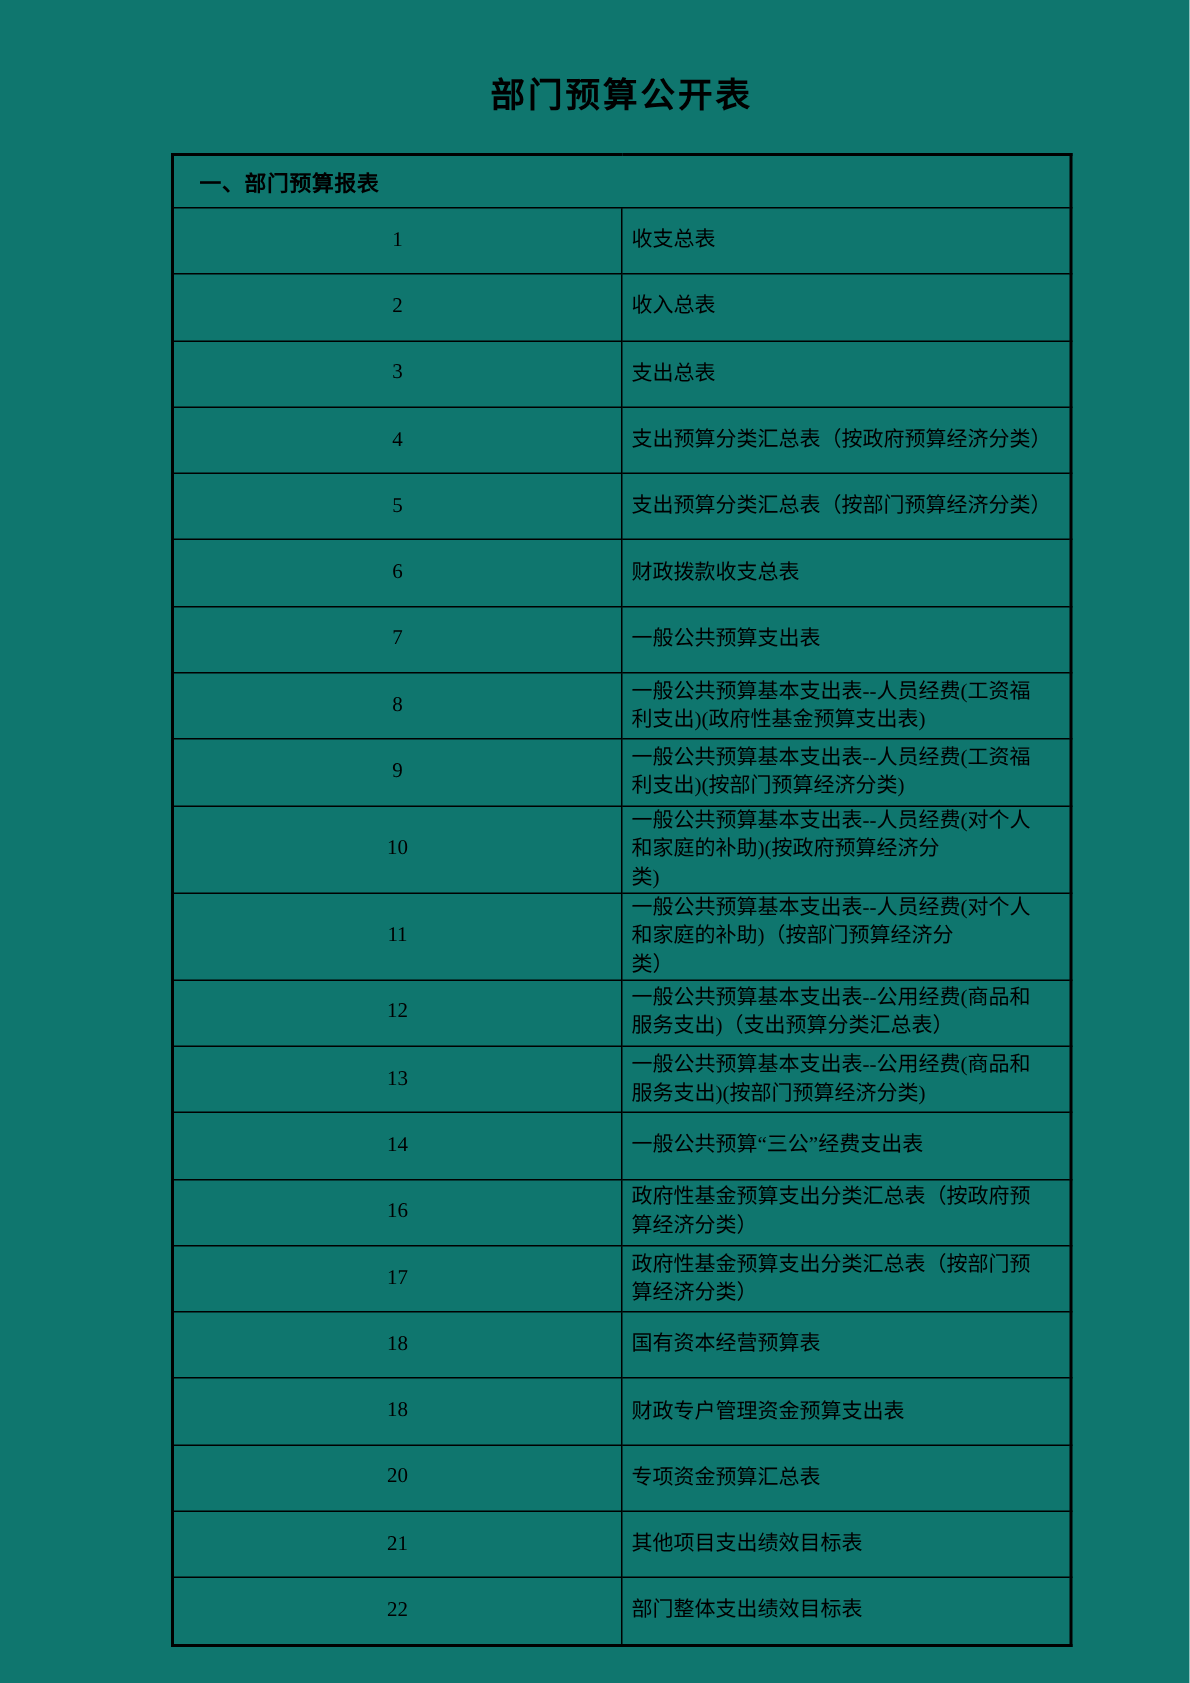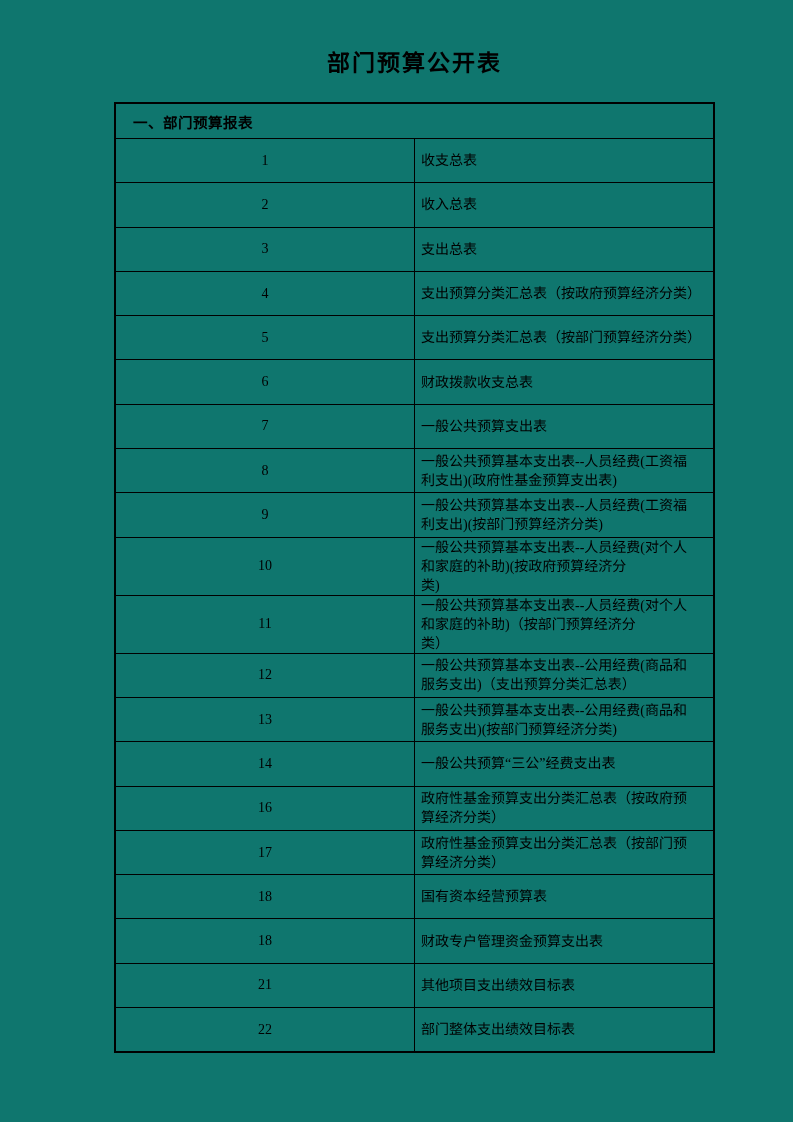--- a/index.html
+++ b/index.html
@@ -149,20 +149,24 @@
         </tr>
         <tr>
           <td class="num">18</td>
           <td class="name">国有资本经营预算表</td>
         </tr>
         <tr>
           <td class="num">18</td>
           <td class="name">财政专户管理资金预算支出表</td>
         </tr>
         <tr>
+          <td class="num">20</td>
+          <td class="name">专项资金预算汇总表</td>
+        </tr>
+        <tr>
           <td class="num">21</td>
           <td class="name">其他项目支出绩效目标表</td>
         </tr>
         <tr>
           <td class="num">22</td>
           <td class="name">部门整体支出绩效目标表</td>
         </tr>
       </tbody>
   </table>
 

